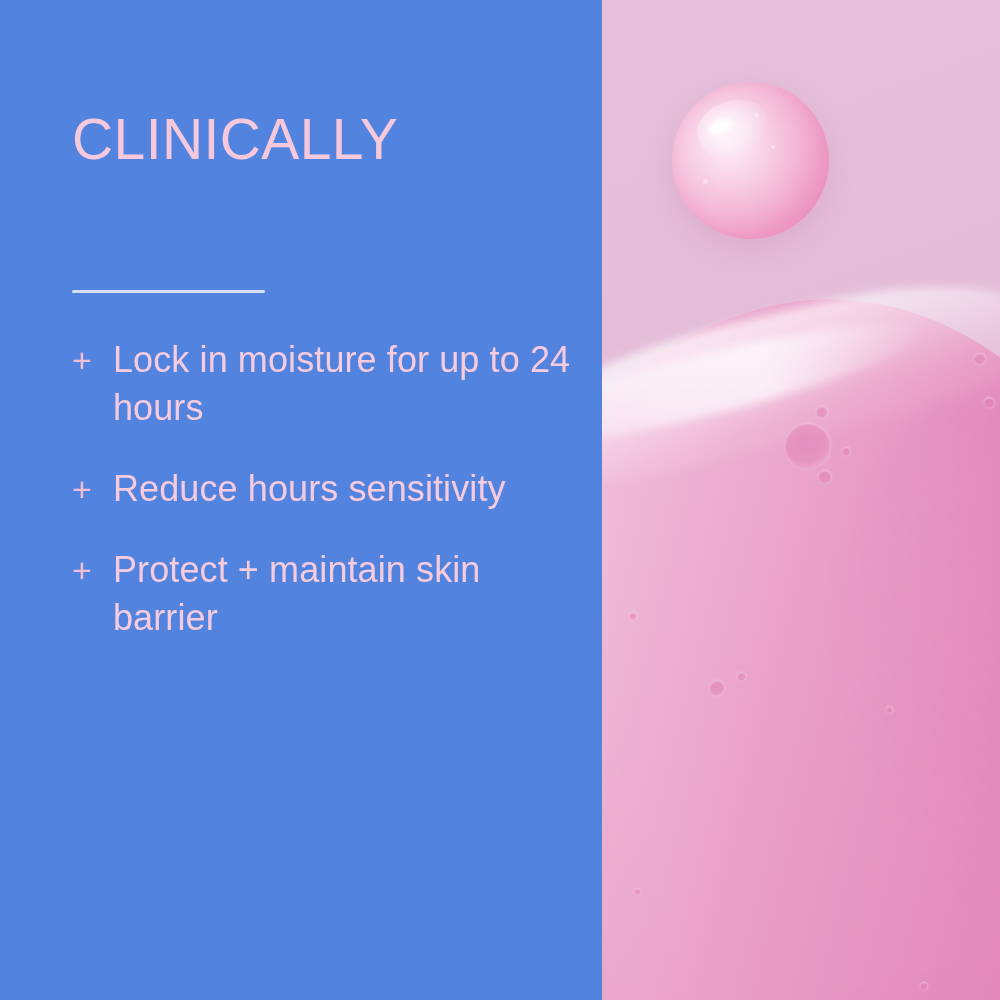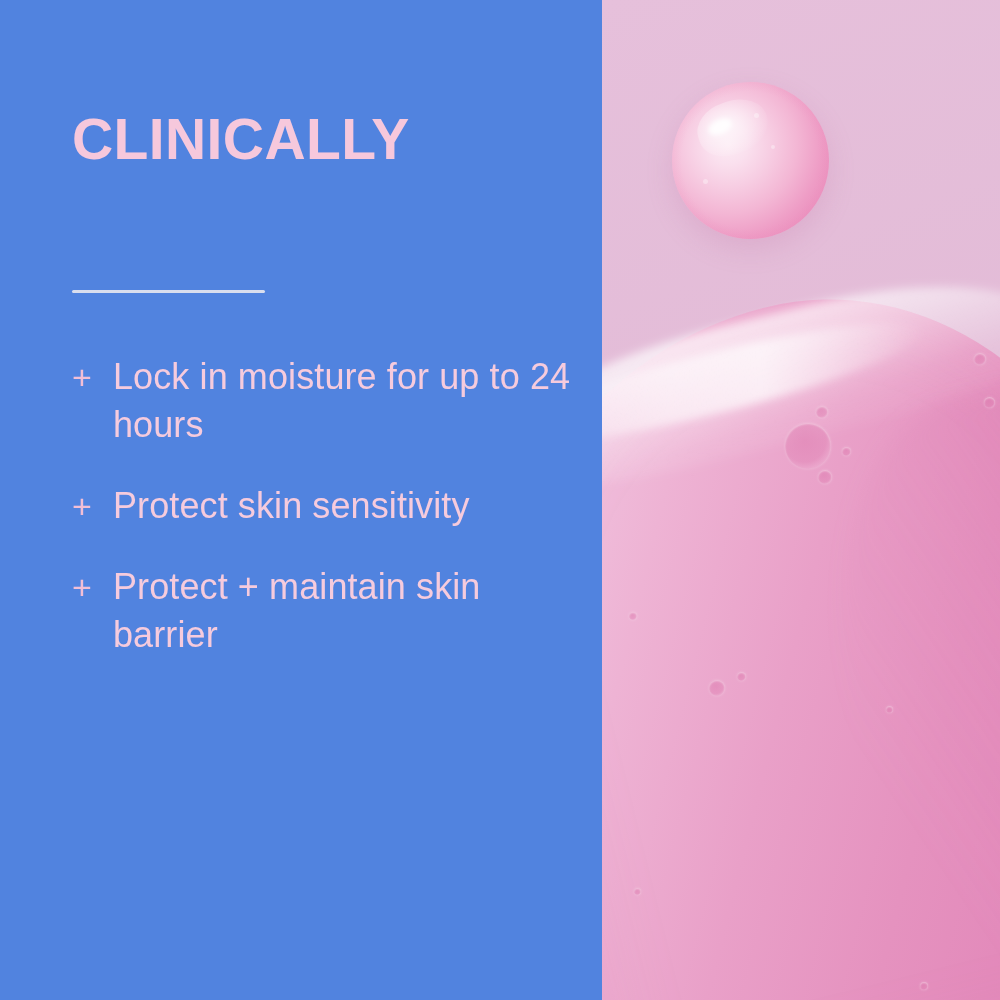--- a/index.html
+++ b/index.html
@@ -33,21 +33,21 @@
 
   .headline {
     position: absolute;
     left: 72px;
     top: 106px;
     width: 480px;
     margin: 0;
     color: #F6C8DC;
     font-family: "Liberation Sans", sans-serif;
     font-size: 57px;
-    font-weight: bold;
+    font-weight: normal;
     line-height: 66px;
     letter-spacing: 0.4px;
     text-transform: uppercase;
   }
   .headline-line { display: block; white-space: pre; }
 
   .divider {
     position: absolute;
     left: 72px;
     top: 290px;
@@ -82,21 +82,21 @@
     position: absolute;
     left: 0;
     top: 0;
     width: 30px;
     color: #F3BFD6;
     font-size: 34px;
     line-height: 48px;
     font-weight: normal;
     text-align: left;
   }
-  .benefit-text { display: block; margin-top: 17px; }
+  .benefit-text { display: block; }
 
   
   .right-panel {
     position: absolute;
     left: 602px;
     top: 0;
     width: 398px;
     height: 1000px;
     overflow: hidden;
     background:
@@ -296,21 +296,21 @@
 
     <div class="divider"></div>
 
     <ul class="benefits">
       <li class="benefit-item">
         <span class="benefit-marker">+</span>
         <span class="benefit-text">Lock in moisture for up to 24 hours</span>
       </li>
       <li class="benefit-item">
         <span class="benefit-marker">+</span>
-        <span class="benefit-text">Protect skin sensitivity</span>
+        <span class="benefit-text">Reduce hours sensitivity</span>
       </li>
       <li class="benefit-item">
         <span class="benefit-marker">+</span>
         <span class="benefit-text">Protect + maintain skin barrier</span>
       </li>
     </ul>
 
   </div>
 
 </div>

